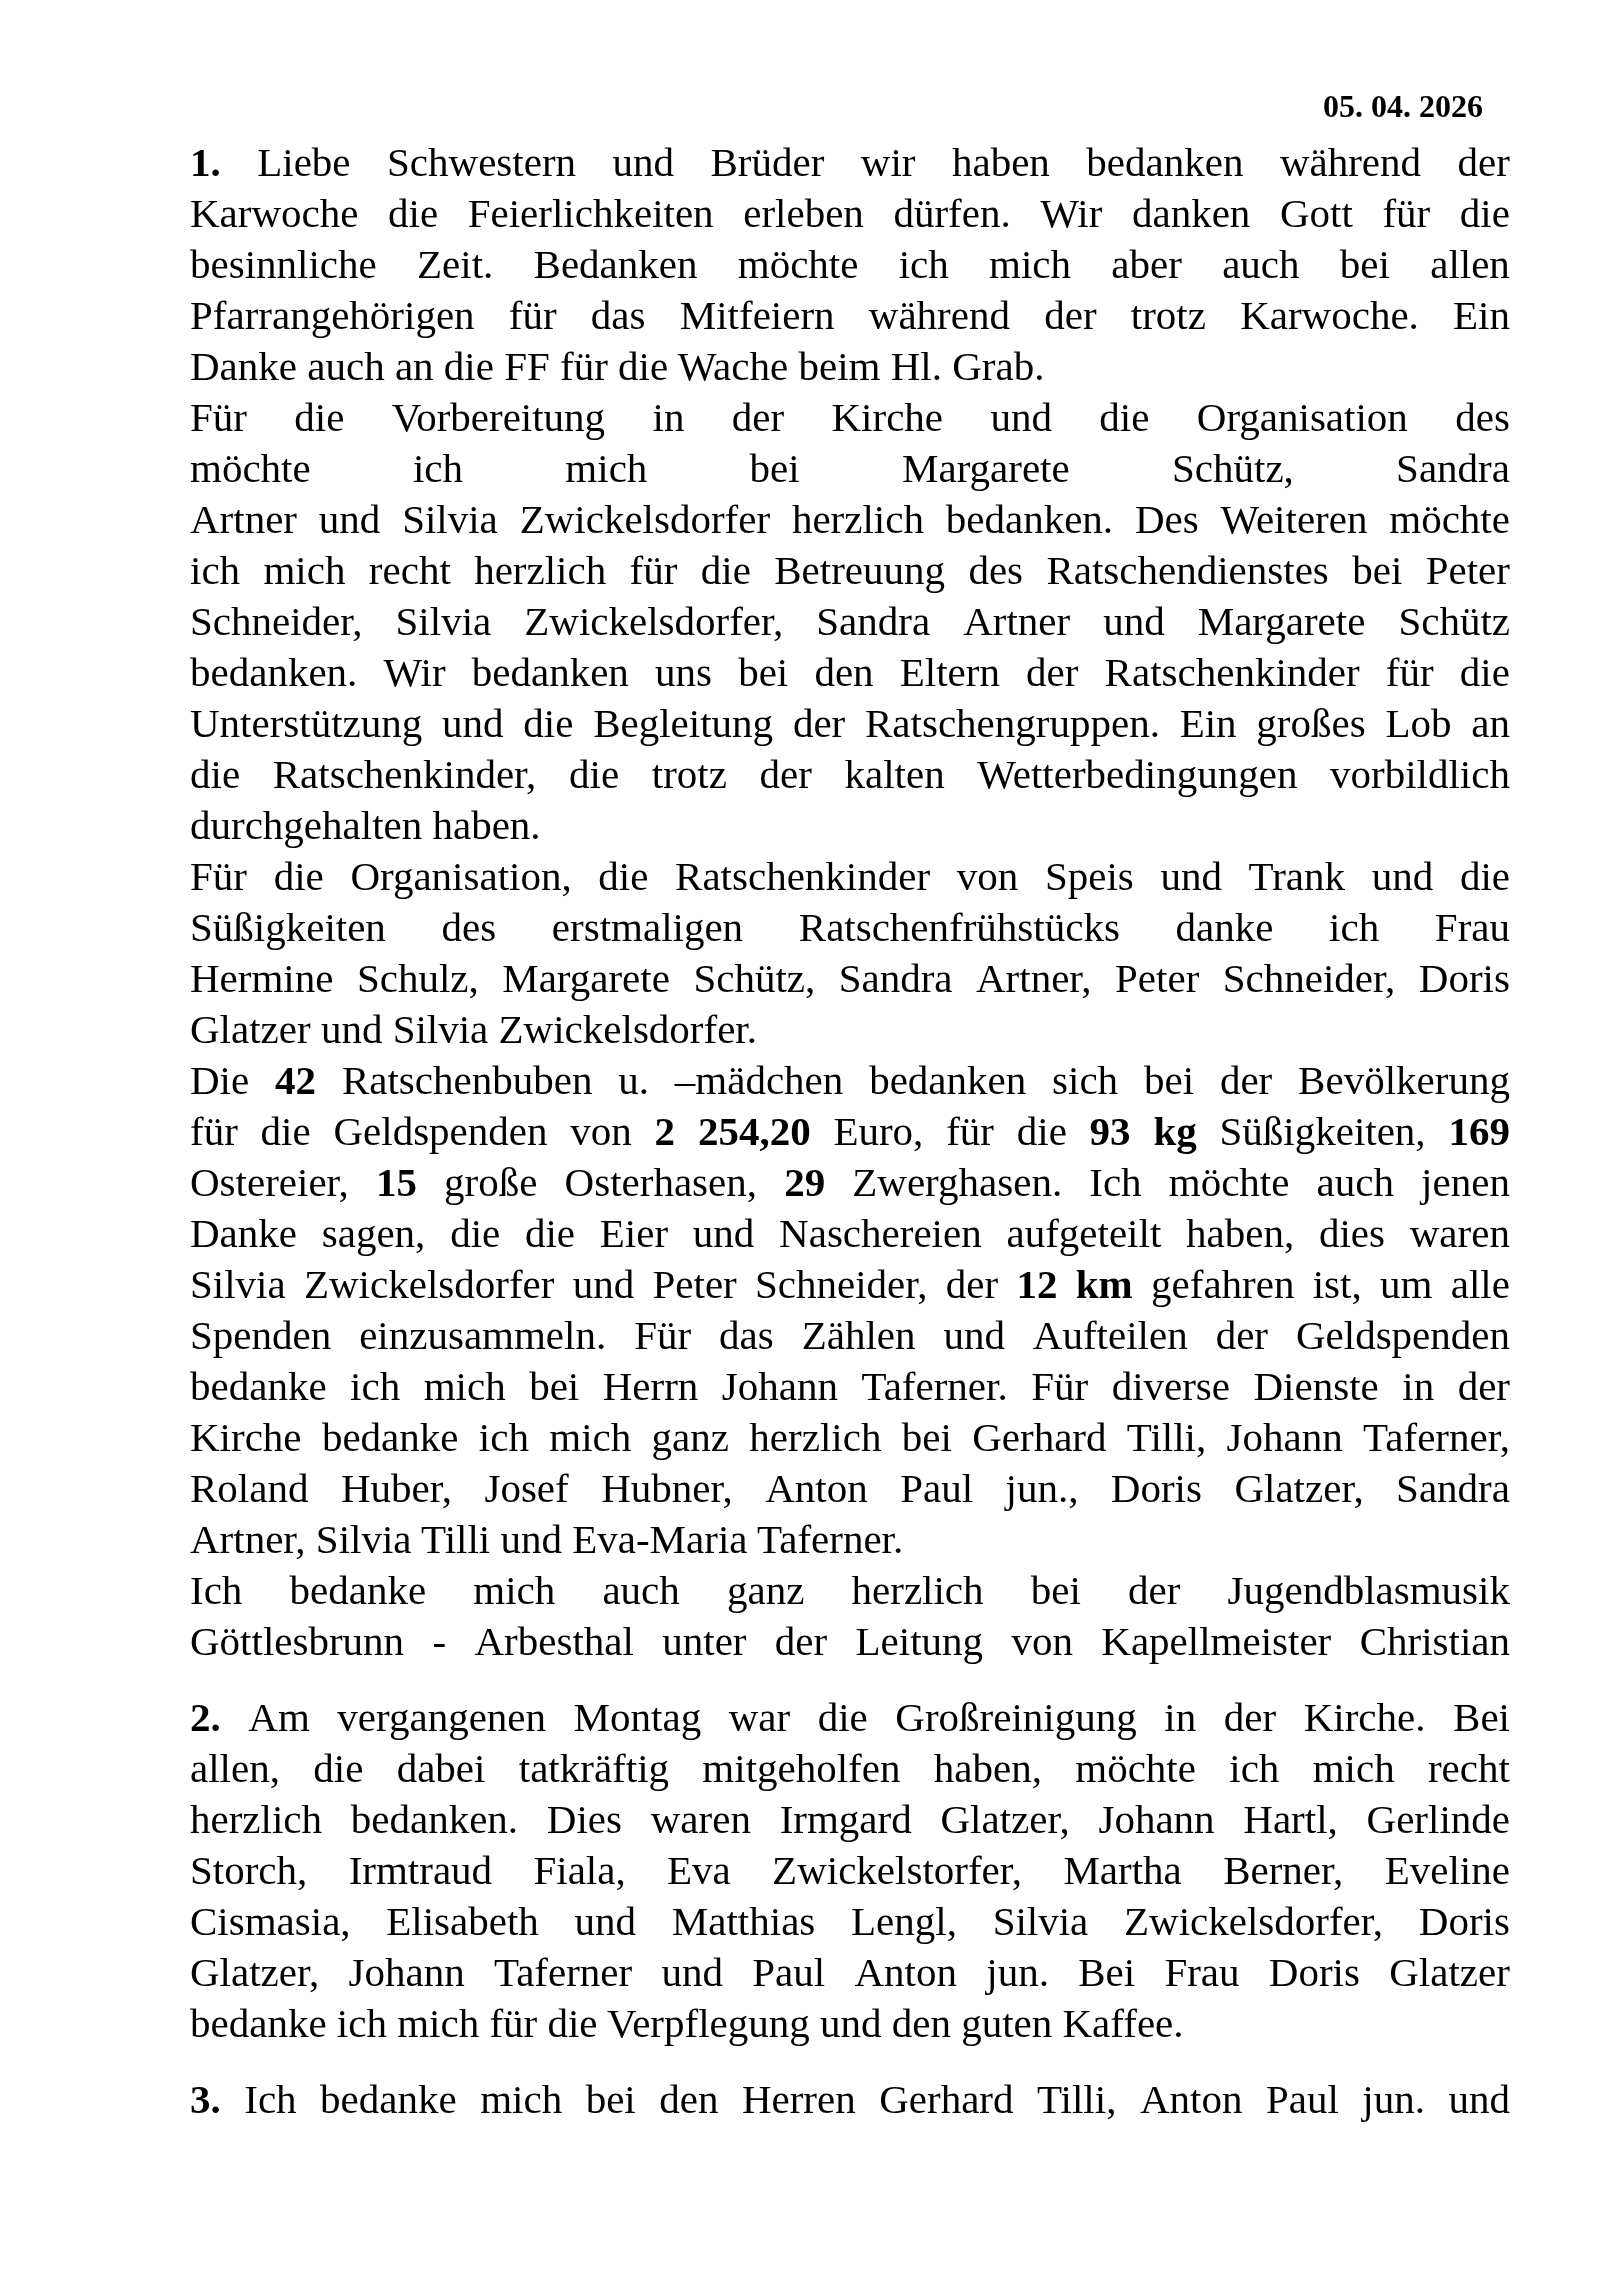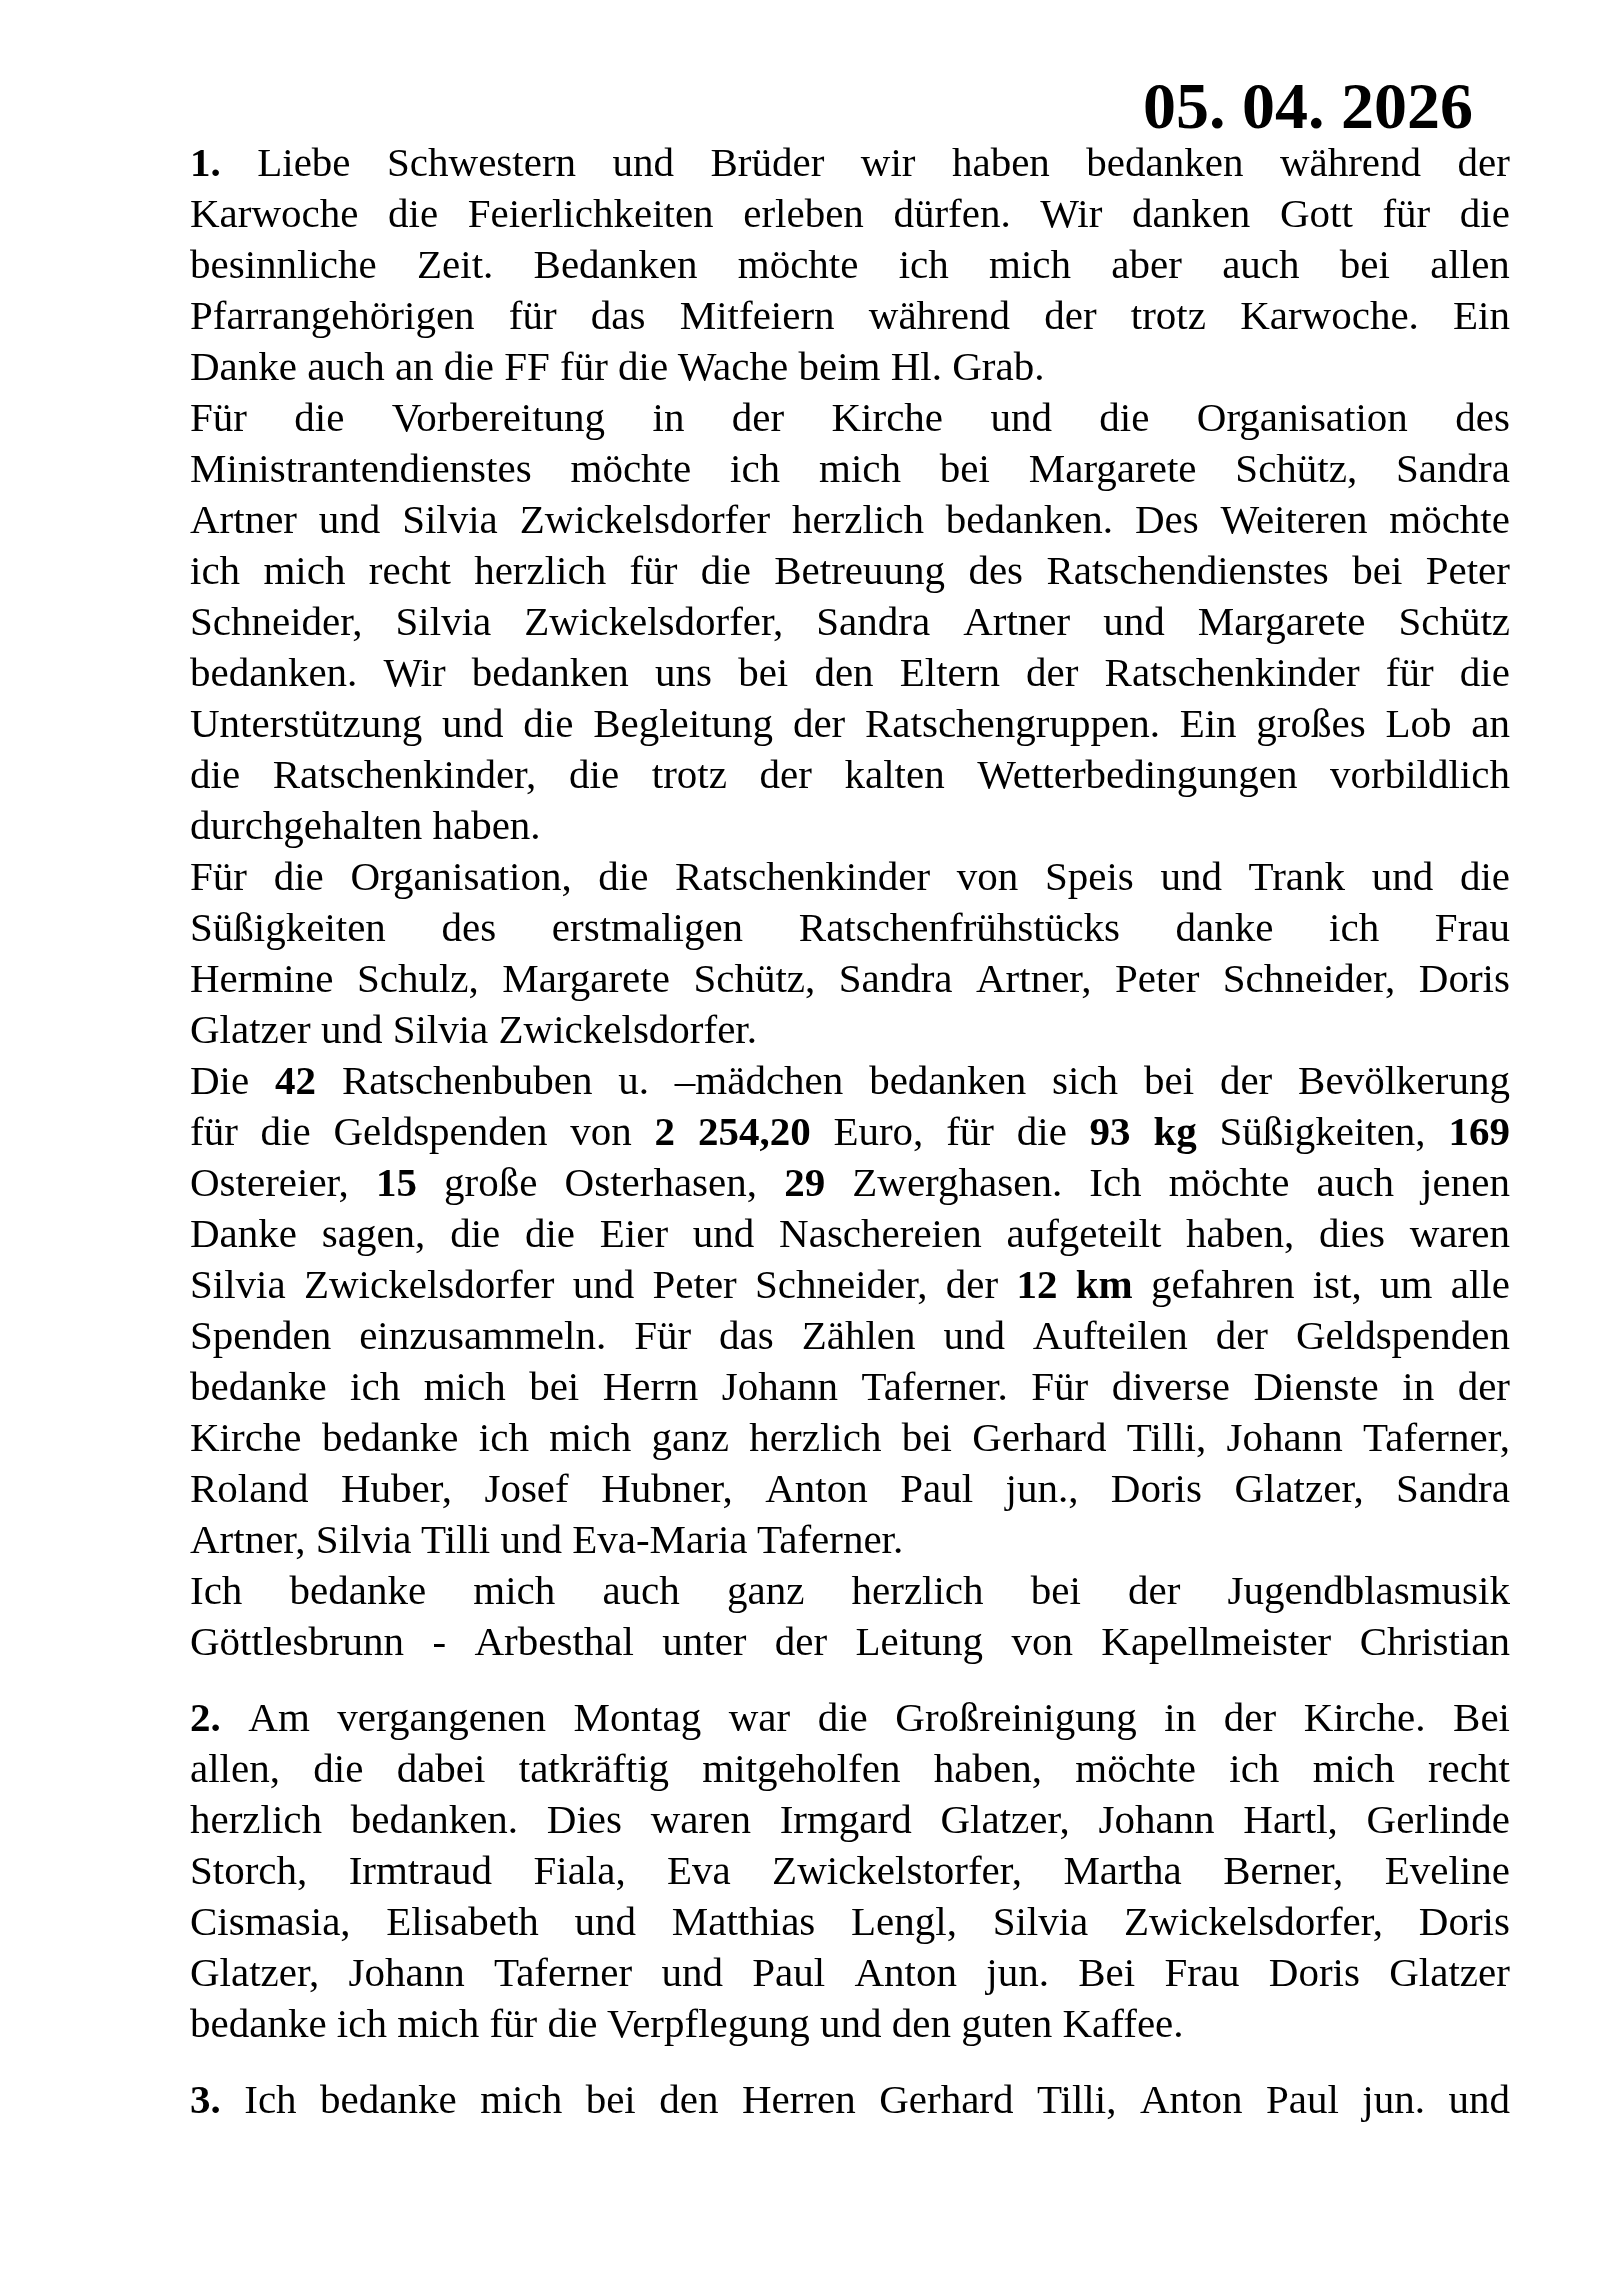--- a/index.html
+++ b/index.html
@@ -12,22 +12,22 @@
     width: 1623px;
     height: 2295px;
     background: #ffffff;
     color: #000000;
     font-family: "Liberation Serif", "DejaVu Serif", serif;
     overflow: hidden;
   }
   .date {
     position: absolute;
     top: 80px;
-    right: 150px;
-    font-size: 66px;
+    right: 140px;
+    font-size: 32px;
     line-height: 52px;
     font-weight: 700;
     white-space: nowrap;
   }
   .doc-body {
     position: absolute;
     left: 190px;
     top: 137px;
     width: 1320px;
   }
@@ -109,21 +109,20 @@
           <span class="w"><span>Vorbereitung</span></span>
           <span class="w"><span>in</span></span>
           <span class="w"><span>der</span></span>
           <span class="w"><span>Kirche</span></span>
           <span class="w"><span>und</span></span>
           <span class="w"><span>die</span></span>
           <span class="w"><span>Organisation</span></span>
           <span class="w"><span>des</span></span>
         </div>
         <div class="line j">
-          <span class="w"><span>Ministrantendienstes</span></span>
           <span class="w"><span>möchte</span></span>
           <span class="w"><span>ich</span></span>
           <span class="w"><span>mich</span></span>
           <span class="w"><span>bei</span></span>
           <span class="w"><span>Margarete</span></span>
           <span class="w"><span>Schütz,</span></span>
           <span class="w"><span>Sandra</span></span>
         </div>
         <div class="line j">
           <span class="w"><span>Artner</span></span>

